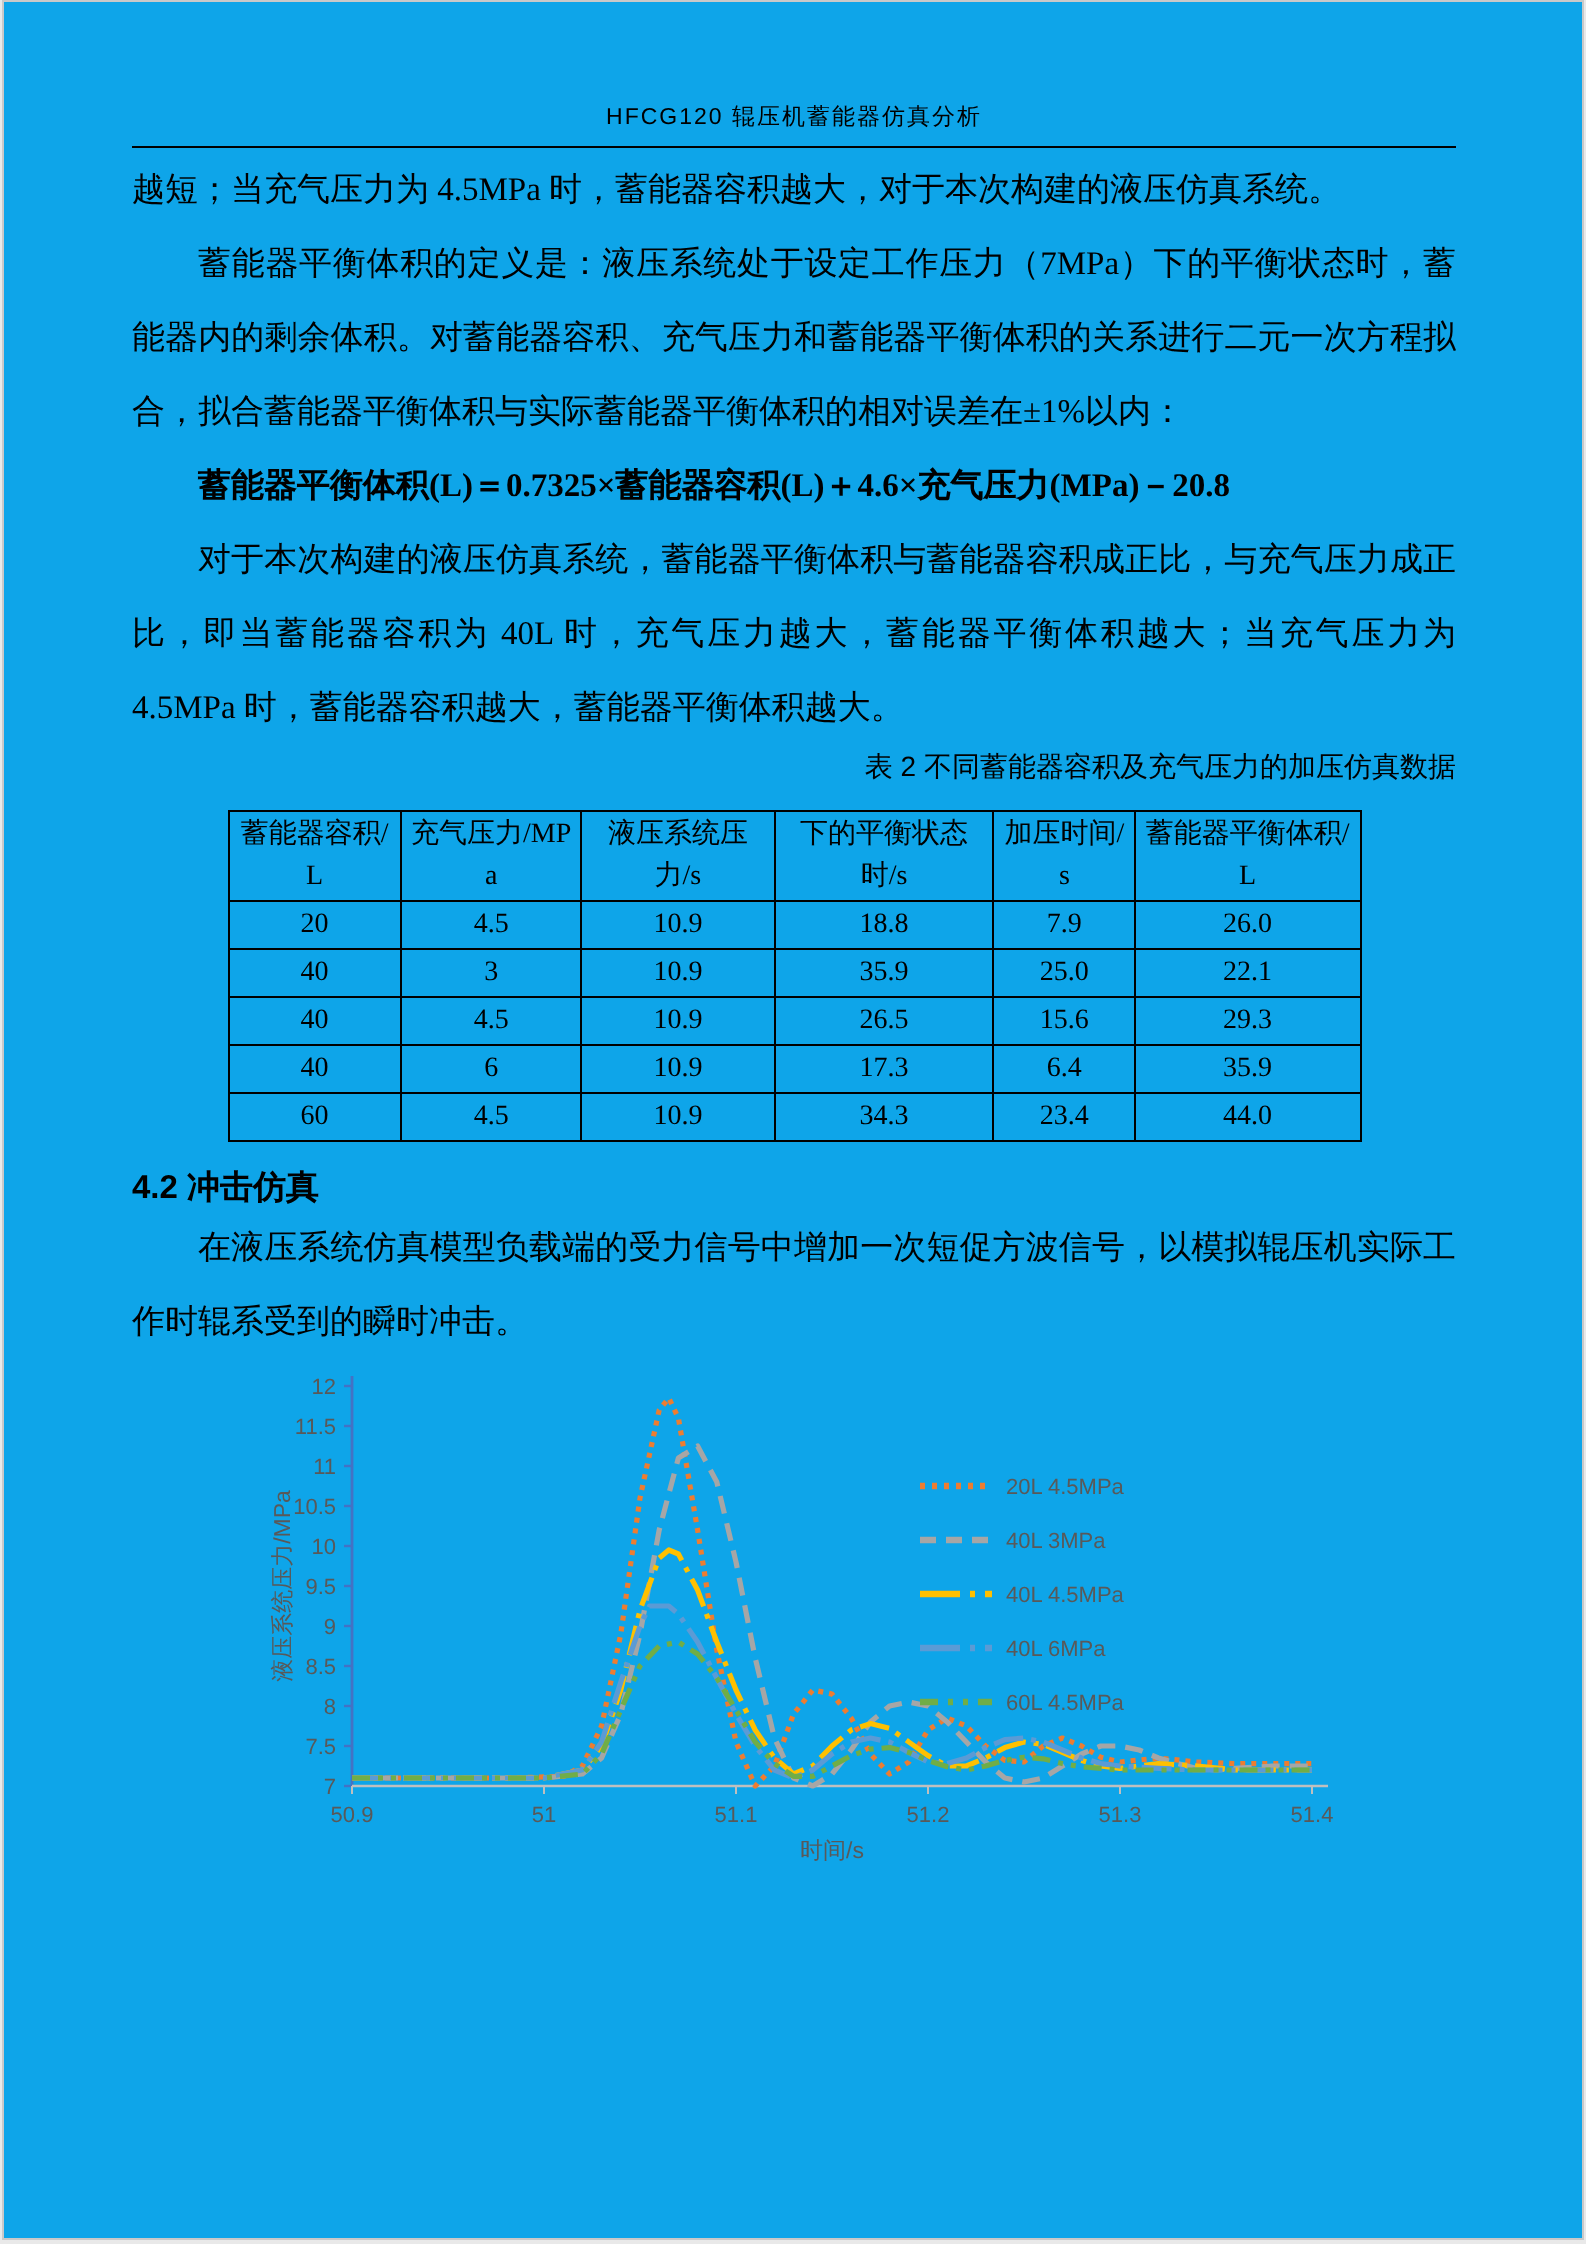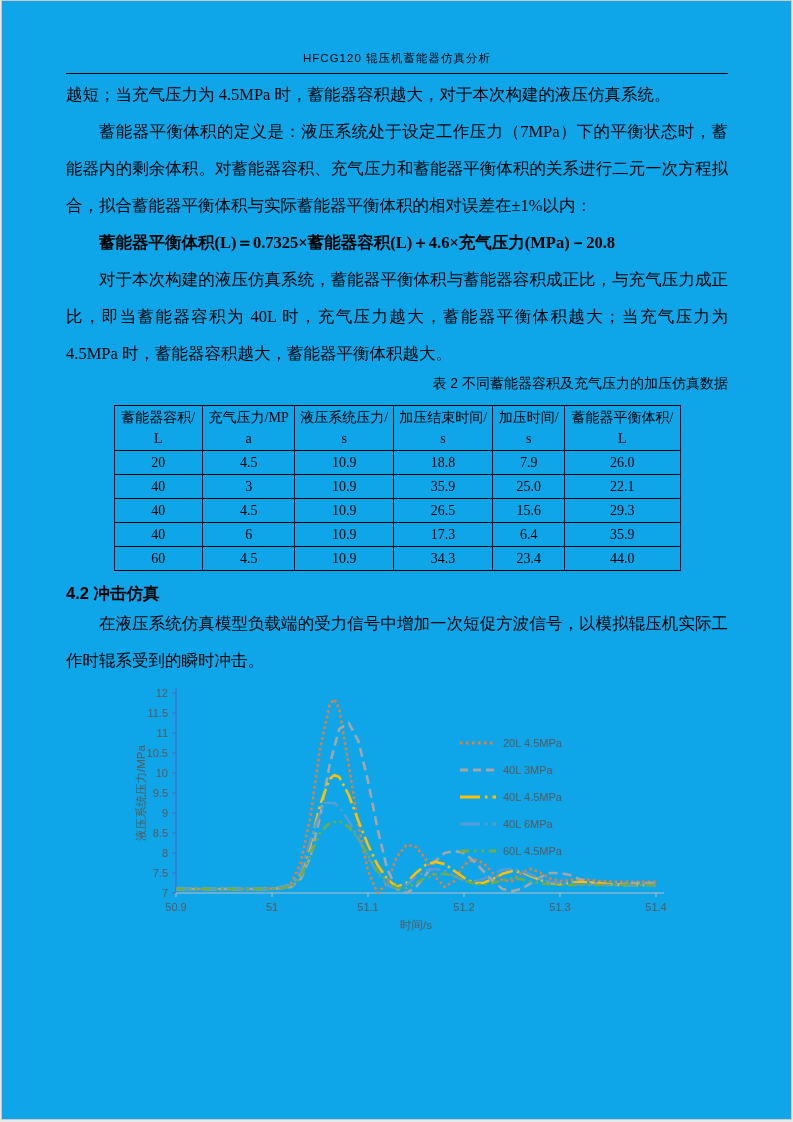--- a/index.html
+++ b/index.html
@@ -98,21 +98,21 @@
     <p class="equation">蓄能器平衡体积(L)＝0.7325×蓄能器容积(L)＋4.6×充气压力(MPa)－20.8</p>
     <p class="para">对于本次构建的液压仿真系统，蓄能器平衡体积与蓄能器容积成正比，与充气压力成正比，即当蓄能器容积为 40L 时，充气压力越大，蓄能器平衡体积越大；当充气压力为 4.5MPa 时，蓄能器容积越大，蓄能器平衡体积越大。</p>
 
     <div class="table-caption">表 2 不同蓄能器容积及充气压力的加压仿真数据</div>
     <table class="data">
       <thead id="table-head">
           <tr>
             <th>蓄能器容积/L</th>
             <th>充气压力/MPa</th>
             <th>液压系统压力/s</th>
-            <th>加压结束时间/s</th>
+            <th>下的平衡状态时/s</th>
             <th>加压时间/s</th>
             <th>蓄能器平衡体积/L</th>
           </tr>
         </thead>
       <tbody id="table-body">
           <tr>
             <td>20</td>
             <td>4.5</td>
             <td>10.9</td>
             <td>18.8</td>

